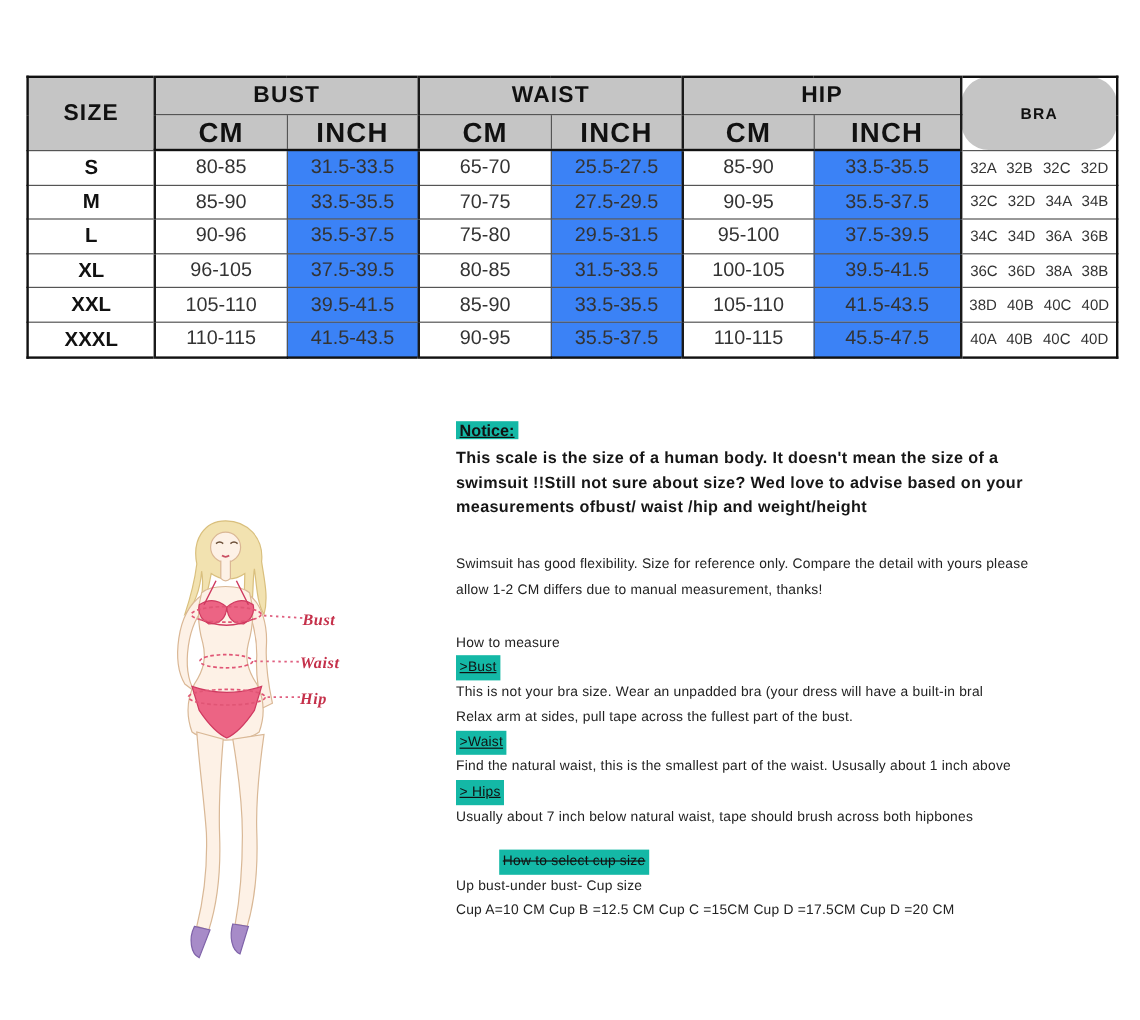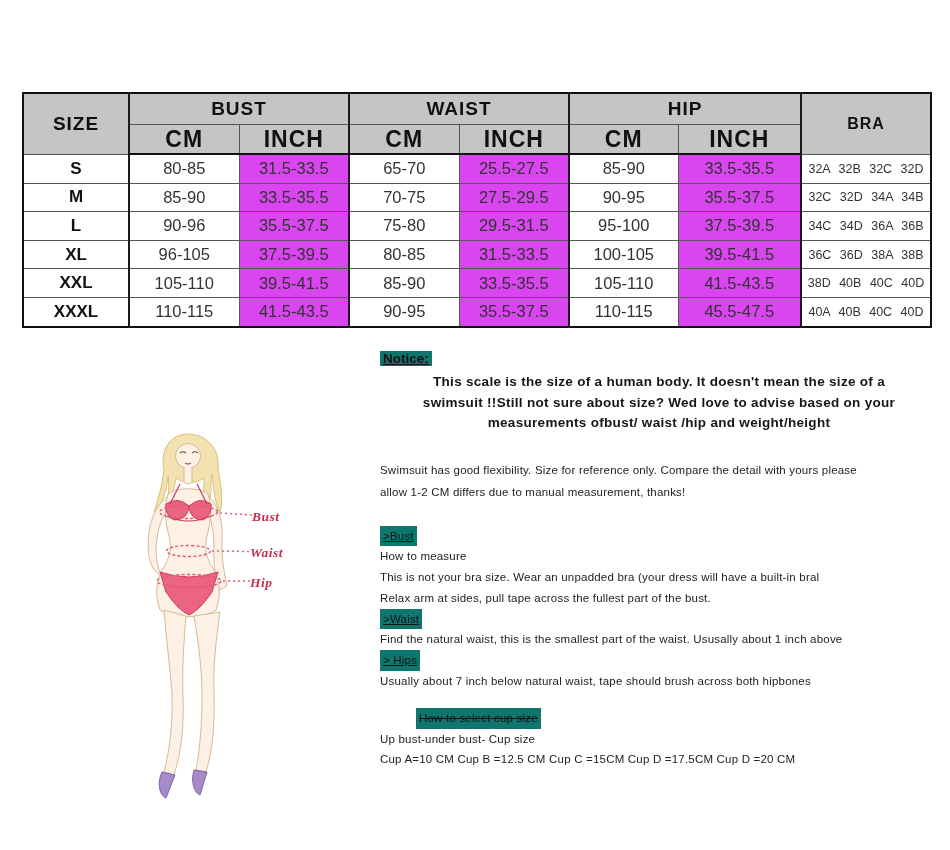--- a/index.html
+++ b/index.html
@@ -6,35 +6,35 @@
   #page{position:relative;width:950px;height:850px;background:#ffffff;overflow:hidden;
         font-family:"Liberation Sans",sans-serif;color:#1c1c1c;}
 
   
   #size-table{position:absolute;left:22px;top:63px;border-collapse:collapse;table-layout:fixed;}
   #size-table td,#size-table th{border:1px solid #555;text-align:center;vertical-align:middle;padding:0;}
   #size-table th{background:#c5c5c5;font-weight:700;color:#111;}
   #size-table .grp{font-size:19px;height:30px;letter-spacing:1px;}
   #size-table .sub{font-size:23px;height:28px;letter-spacing:1px;}
   #size-table .size-head{font-size:19px;letter-spacing:1px;}
-  #size-table .bra-head{font-size:16px;letter-spacing:1px;}
+  #size-table .bra-head{font-size:13px;letter-spacing:1px;border-radius:23px;}
   #size-table td{height:27.6px;background:#fff;}
   #size-table td.sz{font-size:17px;font-weight:600;color:#111;}
   #size-table td.num{font-family:Liberation Sans, sans-serif;font-size:16.5px;color:#333;}
-  #size-table td.inchbg{background:#d946ef;}
+  #size-table td.inchbg{background:#3b82f6;}
   #size-table td.bra{font-size:12.5px;color:#333;word-spacing:5px;white-space:nowrap;}
   #size-table .vsep{border-left:2px solid #1a1a1a;}
   #size-table tr.hdr2 th{border-bottom:2px solid #111;}
-  #size-table{border:2px solid #111;margin-top:29px;}
+  #size-table{border:2px solid #111;}
 
   
   #notes{position:absolute;left:380px;top:351px;width:558px;}
-  .n-big{font-size:13.5px;font-weight:700;line-height:20.5px;letter-spacing:.3px;color:#161616;white-space:nowrap;text-align:center;}
+  .n-big{font-size:13.5px;font-weight:700;line-height:20.5px;letter-spacing:.3px;color:#161616;white-space:nowrap;}
   .n-sm{font-size:11.5px;font-weight:400;line-height:20.8px;letter-spacing:.2px;color:#222;white-space:nowrap;}
-  .hl{display:inline-block;background:#0f766e;padding:0 3px;color:#111;}
+  .hl{display:inline-block;background:#14b8a6;padding:0 3px;color:#111;}
   .hl.u{text-decoration:underline;}
   .hl.s{text-decoration:line-through;margin-left:36px;}
   .sp25{height:25px;} .sp23{height:23px;} .sp16{height:16px;}
   #notice-heading{font-size:13.5px;font-weight:700;line-height:15px;margin-bottom:6px;}
 
   
   #figure-wrap{position:absolute;left:110px;top:420px;width:250px;height:405px;}
   .fig-label{position:absolute;font-family:"Liberation Serif",serif;font-style:italic;font-weight:700;
              font-size:13.5px;color:#c5304a;letter-spacing:.5px;}
   #bust-label{left:252px;top:509px;}
@@ -176,22 +176,22 @@
     <div id="notice-heading"><span class="hl u">Notice:</span></div>
     <div class="n-big">This scale is the size of a human body. It doesn't mean the size of a</div>
     <div class="n-big">swimsuit !!Still not sure about size? Wed love to advise based on your</div>
     <div class="n-big">measurements ofbust/ waist /hip and weight/height</div>
 
     <div class="sp25"></div>
     <div class="n-sm" style="line-height:22px">Swimsuit has good flexibility. Size for reference only. Compare the detail with yours please</div>
     <div class="n-sm" style="line-height:22px">allow 1-2 CM differs due to manual measurement, thanks!</div>
 
     <div class="sp23"></div>
+    <div class="n-sm">How to measure</div>
     <div class="n-sm"><span class="hl u">&gt;Bust</span></div>
-    <div class="n-sm">How to measure</div>
     <div class="n-sm">This is not your bra size. Wear an unpadded bra (your dress will have a built-in bral</div>
     <div class="n-sm">Relax arm at sides, pull tape across the fullest part of the bust.</div>
     <div class="n-sm"><span class="hl u">&gt;Waist</span></div>
     <div class="n-sm">Find the natural waist, this is the smallest part of the waist. Ususally about 1 inch above</div>
     <div class="n-sm"><span class="hl u">&gt; Hips</span></div>
     <div class="n-sm">Usually about 7 inch below natural waist, tape should brush across both hipbones</div>
 
     <div class="sp16"></div>
     <div class="n-sm"><span class="hl s">How to select cup size</span></div>
     <div class="n-sm">Up bust-under bust- Cup size</div>

